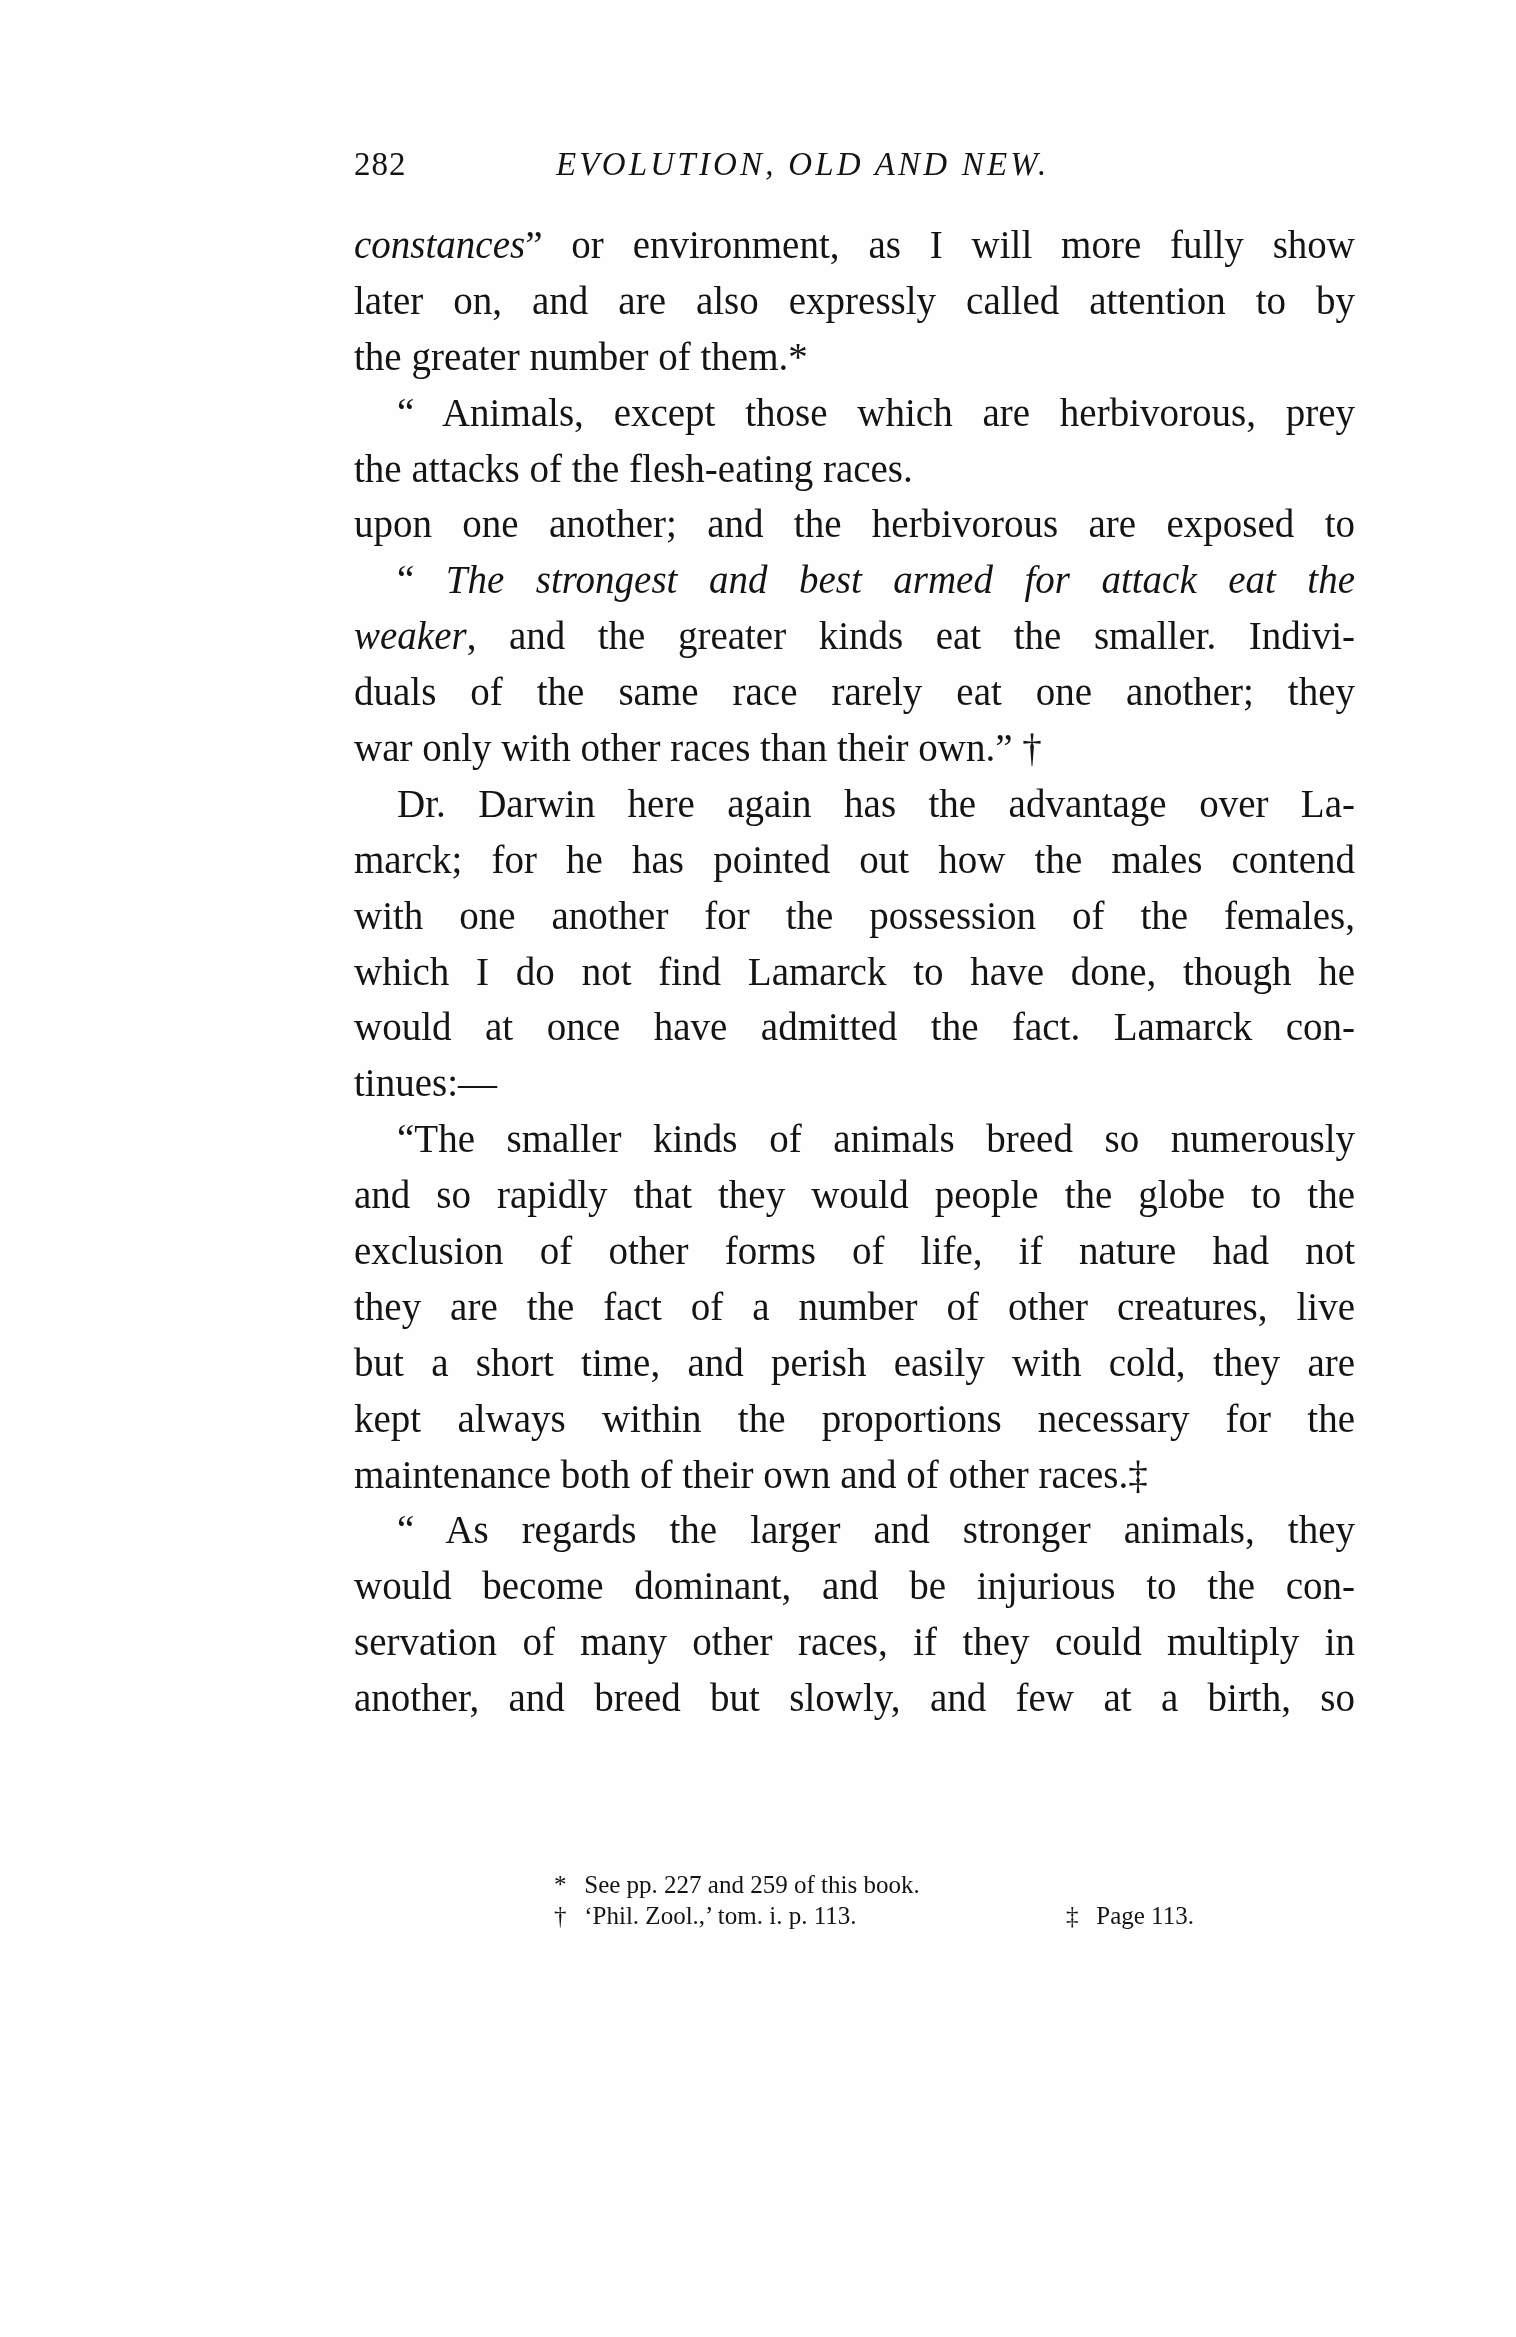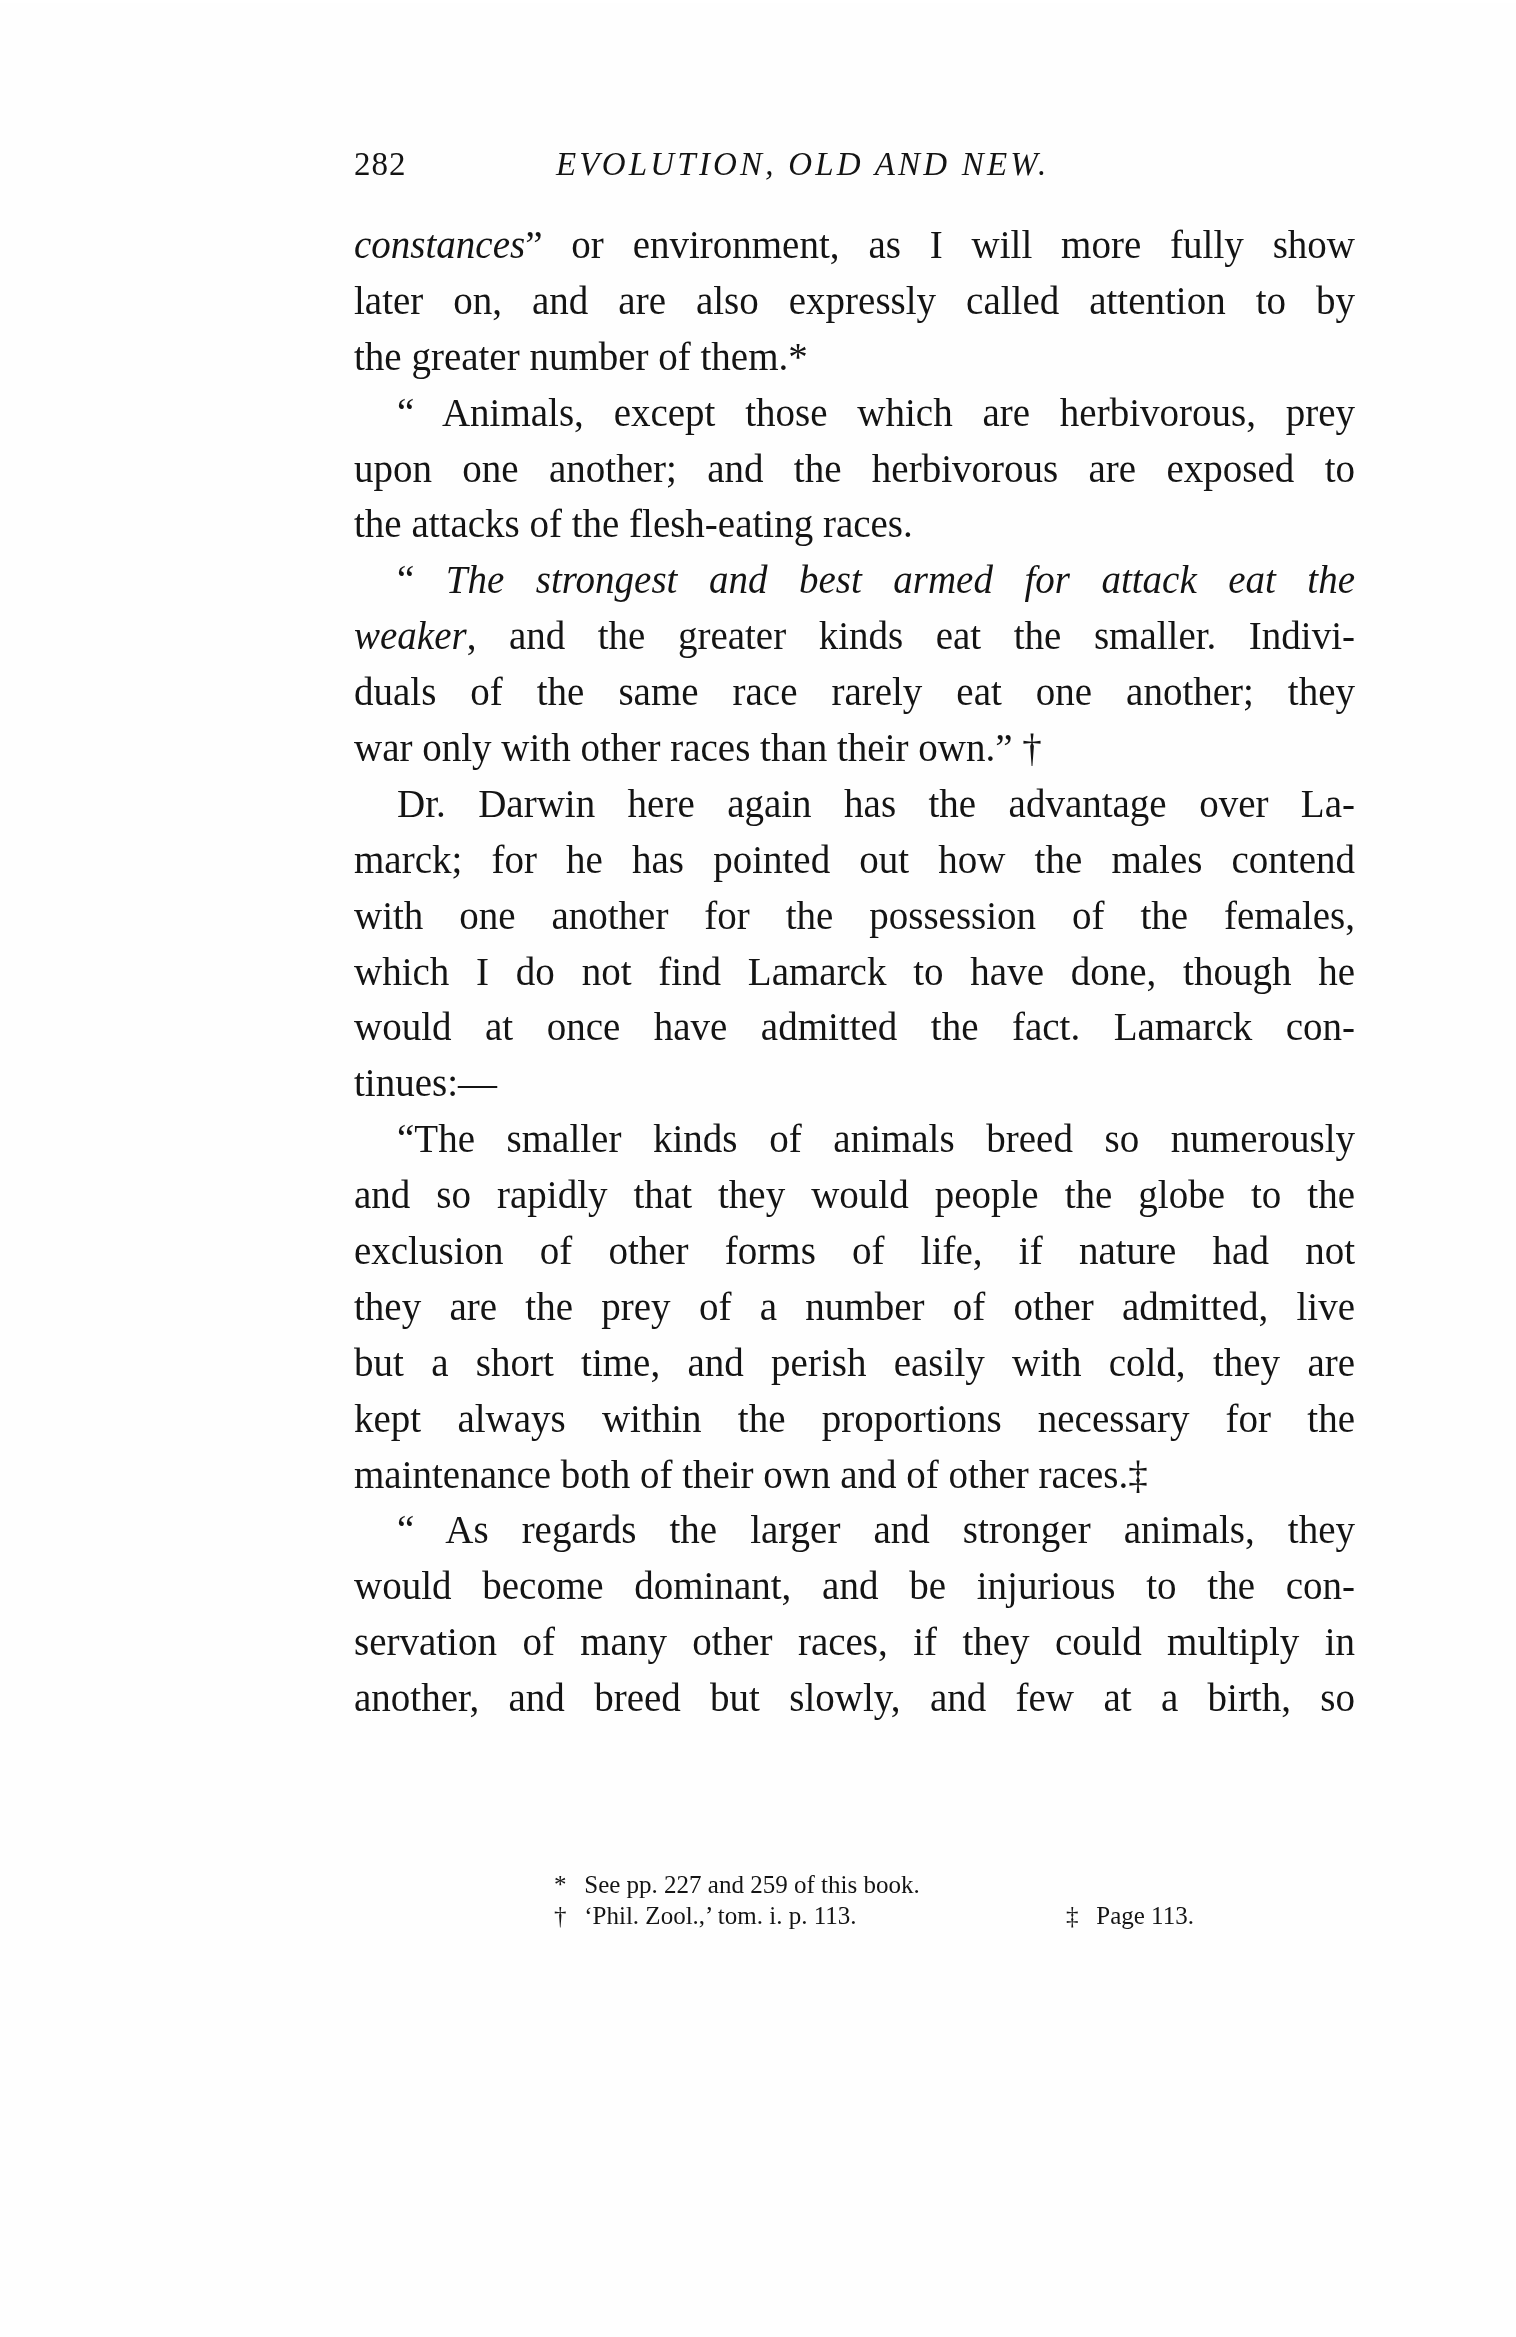--- a/index.html
+++ b/index.html
@@ -28,36 +28,36 @@
   <div class="running-head">
     <span class="page-number">282</span>
     <span class="running-title">EVOLUTION, OLD AND NEW.</span>
   </div>
 
   <div class="body-text" id="body-text">
       <div class="line"><span class="it">constances</span><span>” or environment, as I will more fully show</span></div>
       <div class="line"><span>later on, and are also expressly called attention to by</span></div>
       <div class="line last"><span>the greater number of them.*</span></div>
       <div class="line indent"><span>“ Animals, except those which are herbivorous, prey</span></div>
+      <div class="line last"><span>the attacks of the flesh-eating races.</span></div>
       <div class="line"><span>upon one another; and the herbivorous are exposed to</span></div>
-      <div class="line last"><span>the attacks of the flesh-eating races.</span></div>
       <div class="line indent"><span>“ </span><span class="it">The strongest and best armed for attack eat the</span></div>
       <div class="line"><span class="it">weaker</span><span>, and the greater kinds eat the smaller.  Indivi-</span></div>
       <div class="line"><span>duals of the same race rarely eat one another; they</span></div>
       <div class="line last"><span>war only with other races than their own.” †</span></div>
       <div class="line indent"><span>Dr. Darwin here again has the advantage over La-</span></div>
       <div class="line"><span>marck; for he has pointed out how the males contend</span></div>
       <div class="line"><span>with one another for the possession of the females,</span></div>
       <div class="line"><span>which I do not find Lamarck to have done, though he</span></div>
       <div class="line"><span>would at once have admitted the fact.  Lamarck con-</span></div>
       <div class="line last"><span>tinues:—</span></div>
       <div class="line indent"><span>“The smaller kinds of animals breed so numerously</span></div>
       <div class="line"><span>and so rapidly that they would people the globe to the</span></div>
       <div class="line"><span>exclusion of other forms of life, if nature had not</span></div>
-      <div class="line"><span>they are the prey of a number of other admitted, live</span></div>
+      <div class="line"><span>they are the fact of a number of other creatures, live</span></div>
       <div class="line"><span>but a short time, and perish easily with cold, they are</span></div>
       <div class="line"><span>kept always within the proportions necessary for the</span></div>
       <div class="line last"><span>maintenance both of their own and of other races.‡</span></div>
       <div class="line indent"><span>“ As regards the larger and stronger animals, they</span></div>
       <div class="line"><span>would become dominant, and be injurious to the con-</span></div>
       <div class="line"><span>servation of many other races, if they could multiply in</span></div>
       <div class="line"><span>another, and breed but slowly, and few at a birth, so</span></div>
     </div>
 
   <div class="footnotes">

